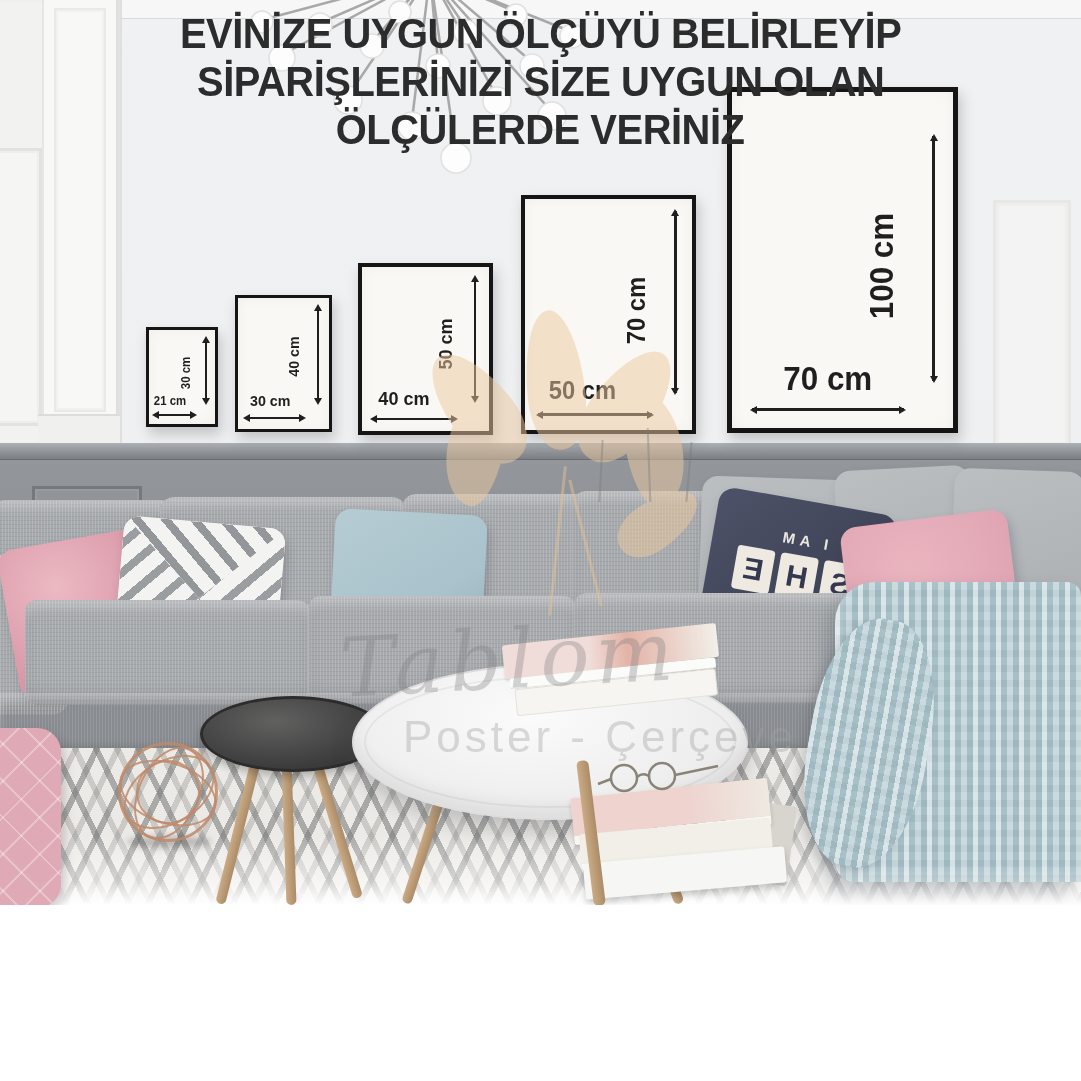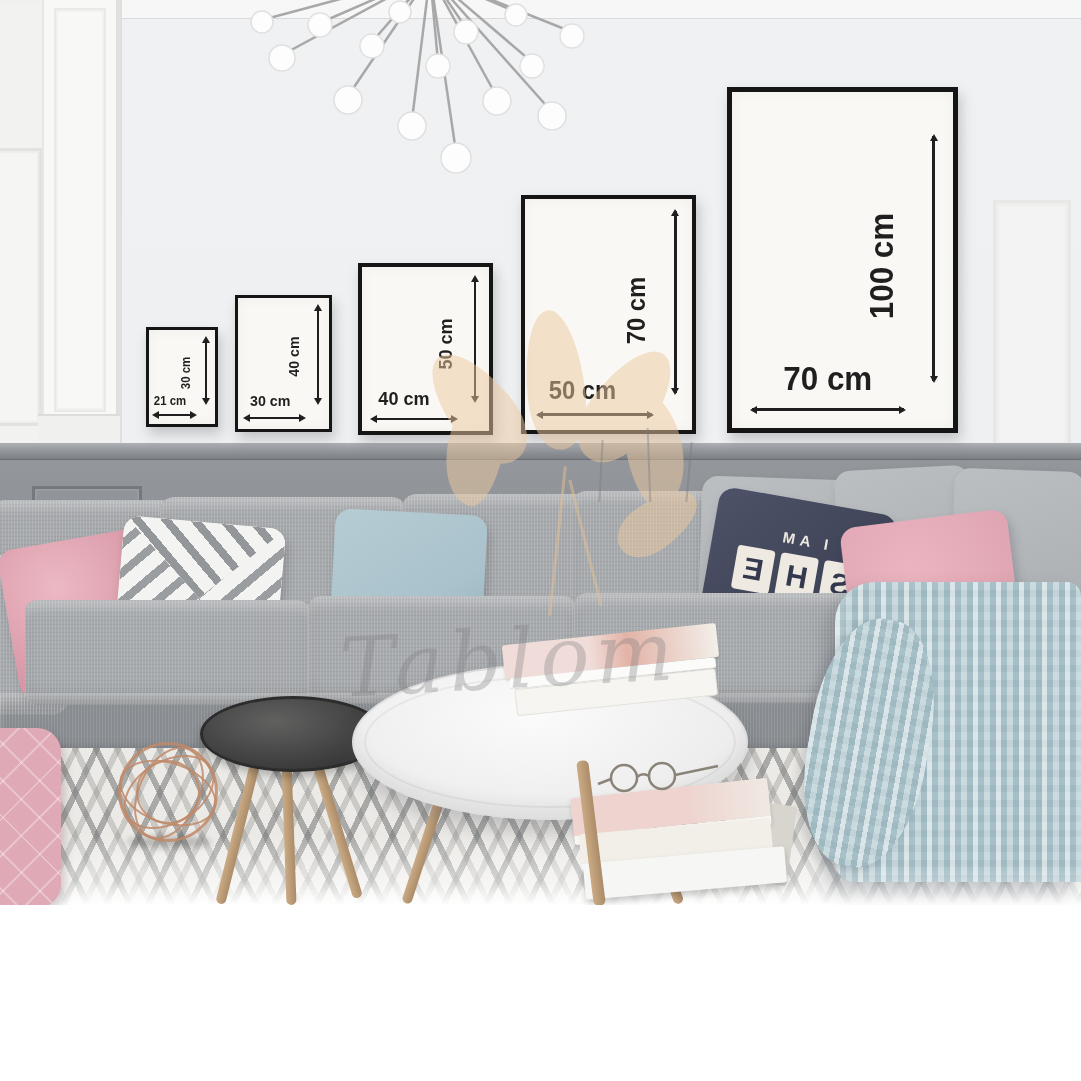--- a/index.html
+++ b/index.html
@@ -347,15 +347,21 @@
       <div class="petal" style="left:196px;top:122px;width:120px;height:56px;transform:rotate(78deg);"></div>
       <div class="petal" style="left:236px;top:180px;width:48px;height:90px;transform:rotate(55deg);"></div>
       <div class="stem" style="left:158px;top:168px;height:150px;transform:rotate(6deg);"></div>
       <div class="stem" style="left:186px;top:180px;height:130px;transform:rotate(-14deg);"></div>
     </div>
     <div class="wmstem" style="left:600px;top:440px;height:62px;transform:rotate(3deg);"></div>
     <div class="wmstem" style="left:648px;top:428px;height:74px;transform:rotate(-2deg);"></div>
     <div class="wmstem" style="left:688px;top:442px;height:60px;transform:rotate(5deg);"></div>
 
     <div class="abs wm-script">Tablom</div>
+    <div class="abs wm-sub">Poster - Çerçeve</div>
   </div>
 
+  <div class="caption">
+    <div class="cap-line">EVİNİZE UYGUN ÖLÇÜYÜ BELİRLEYİP</div>
+    <div class="cap-line">SİPARİŞLERİNİZİ SİZE UYGUN OLAN</div>
+    <div class="cap-line">ÖLÇÜLERDE VERİNİZ</div>
+  </div>
 </div>
 
 </body></html>

